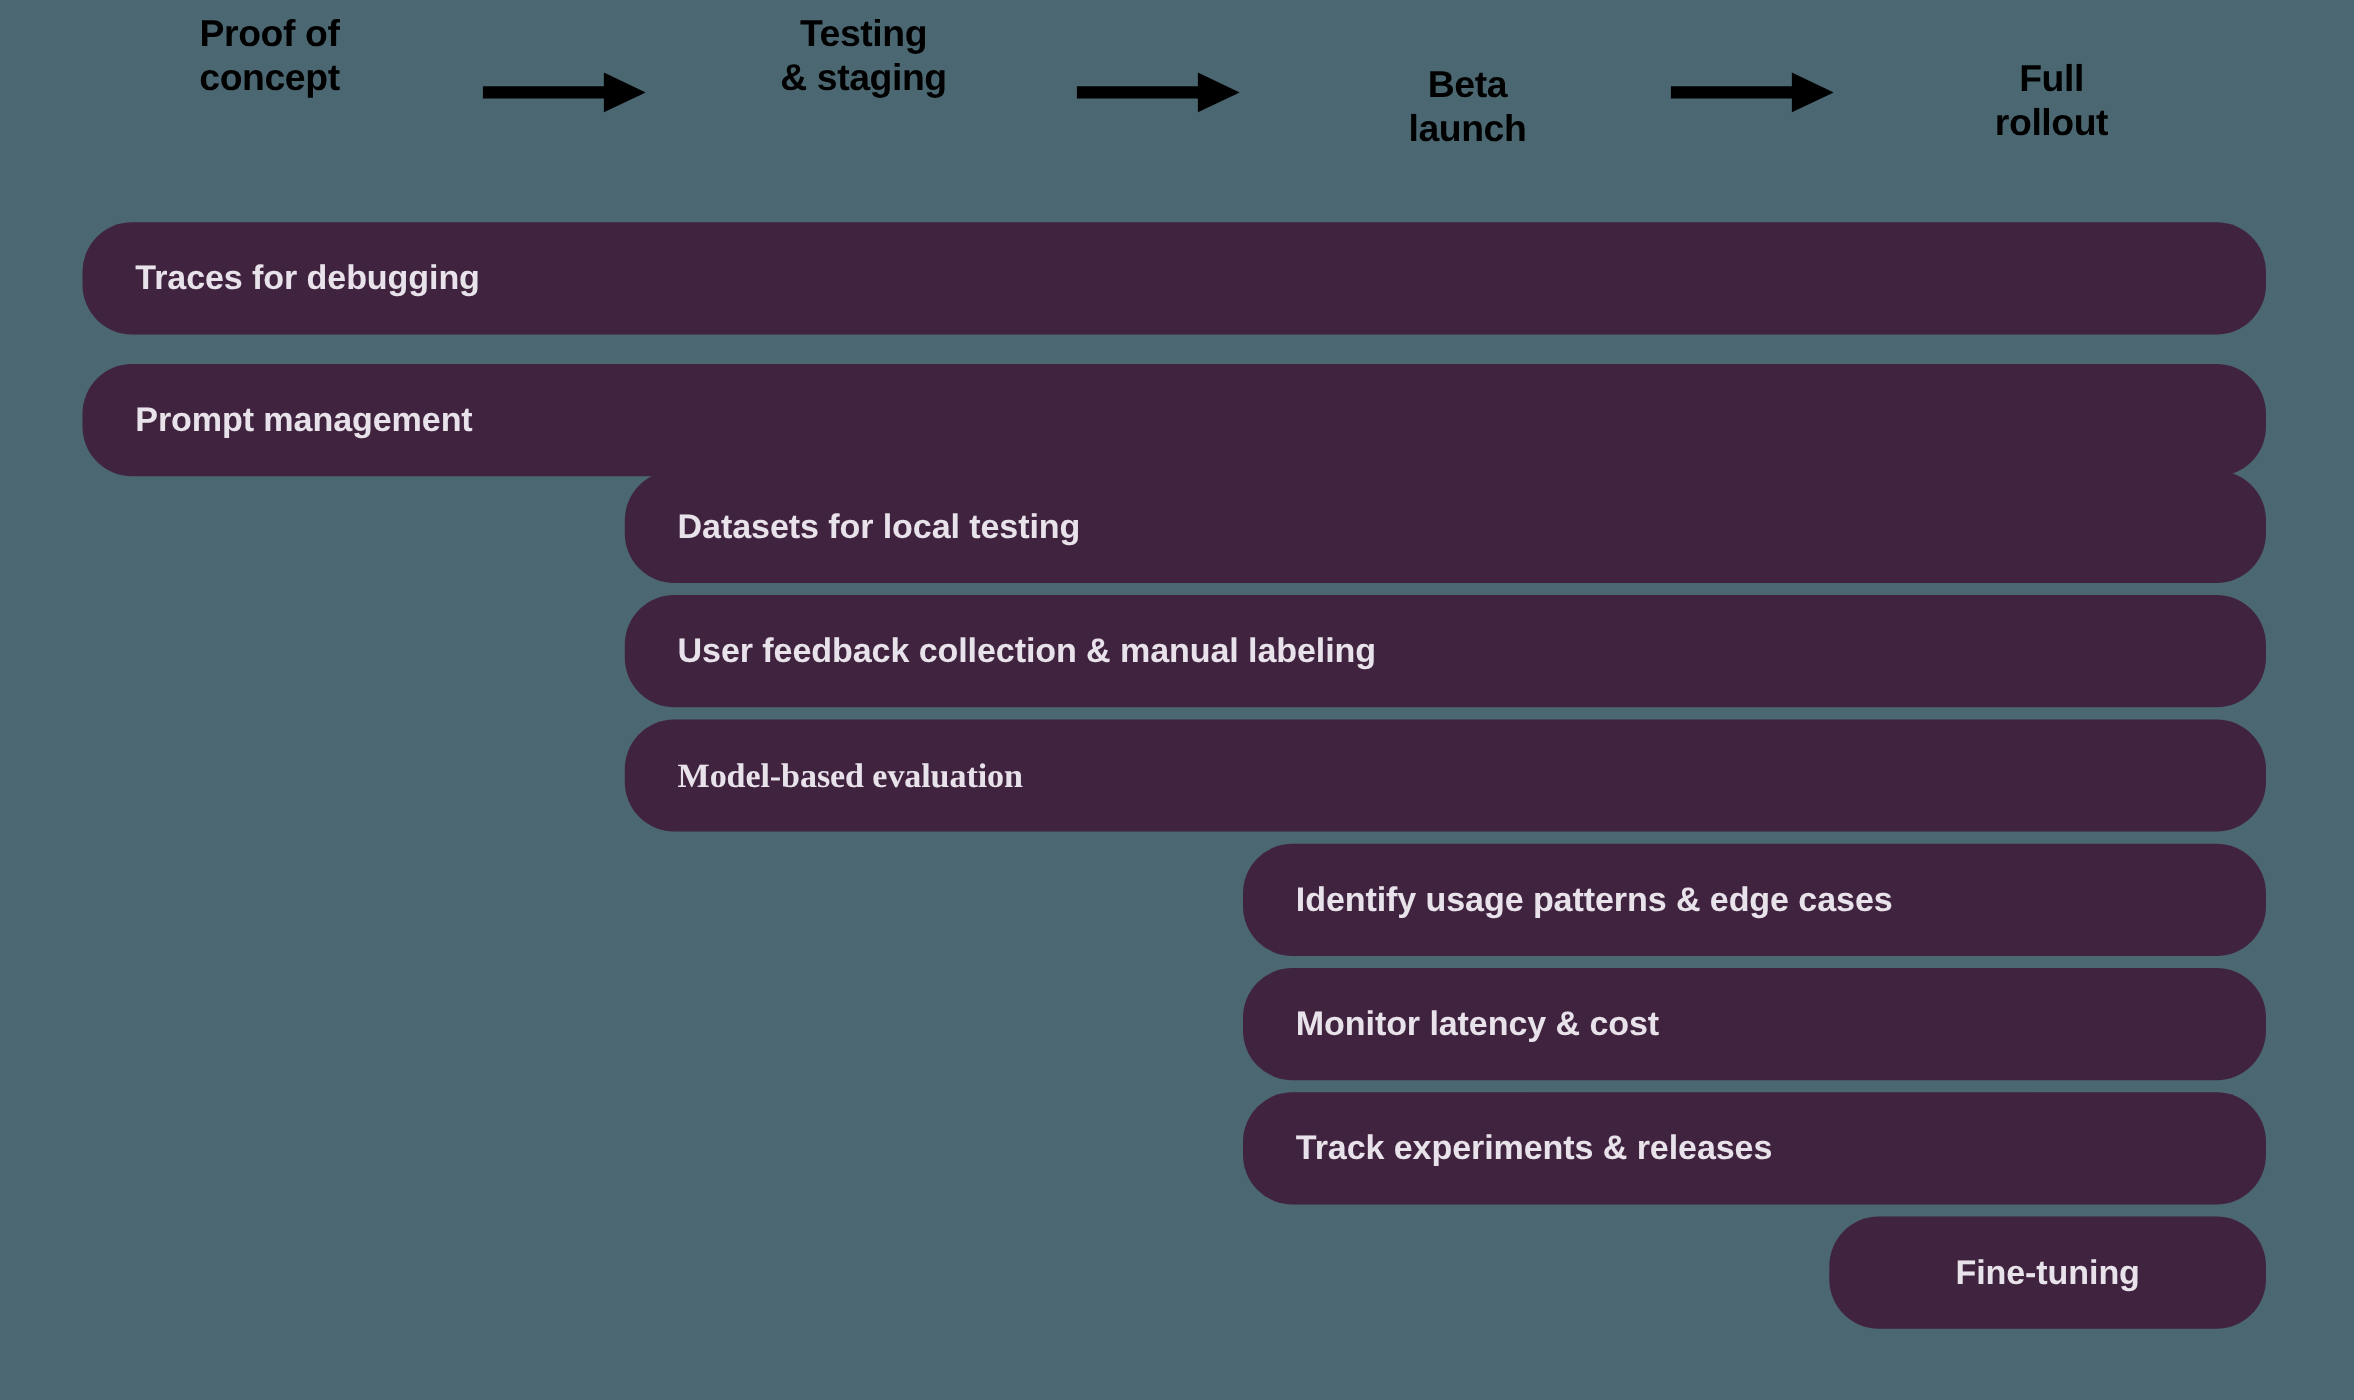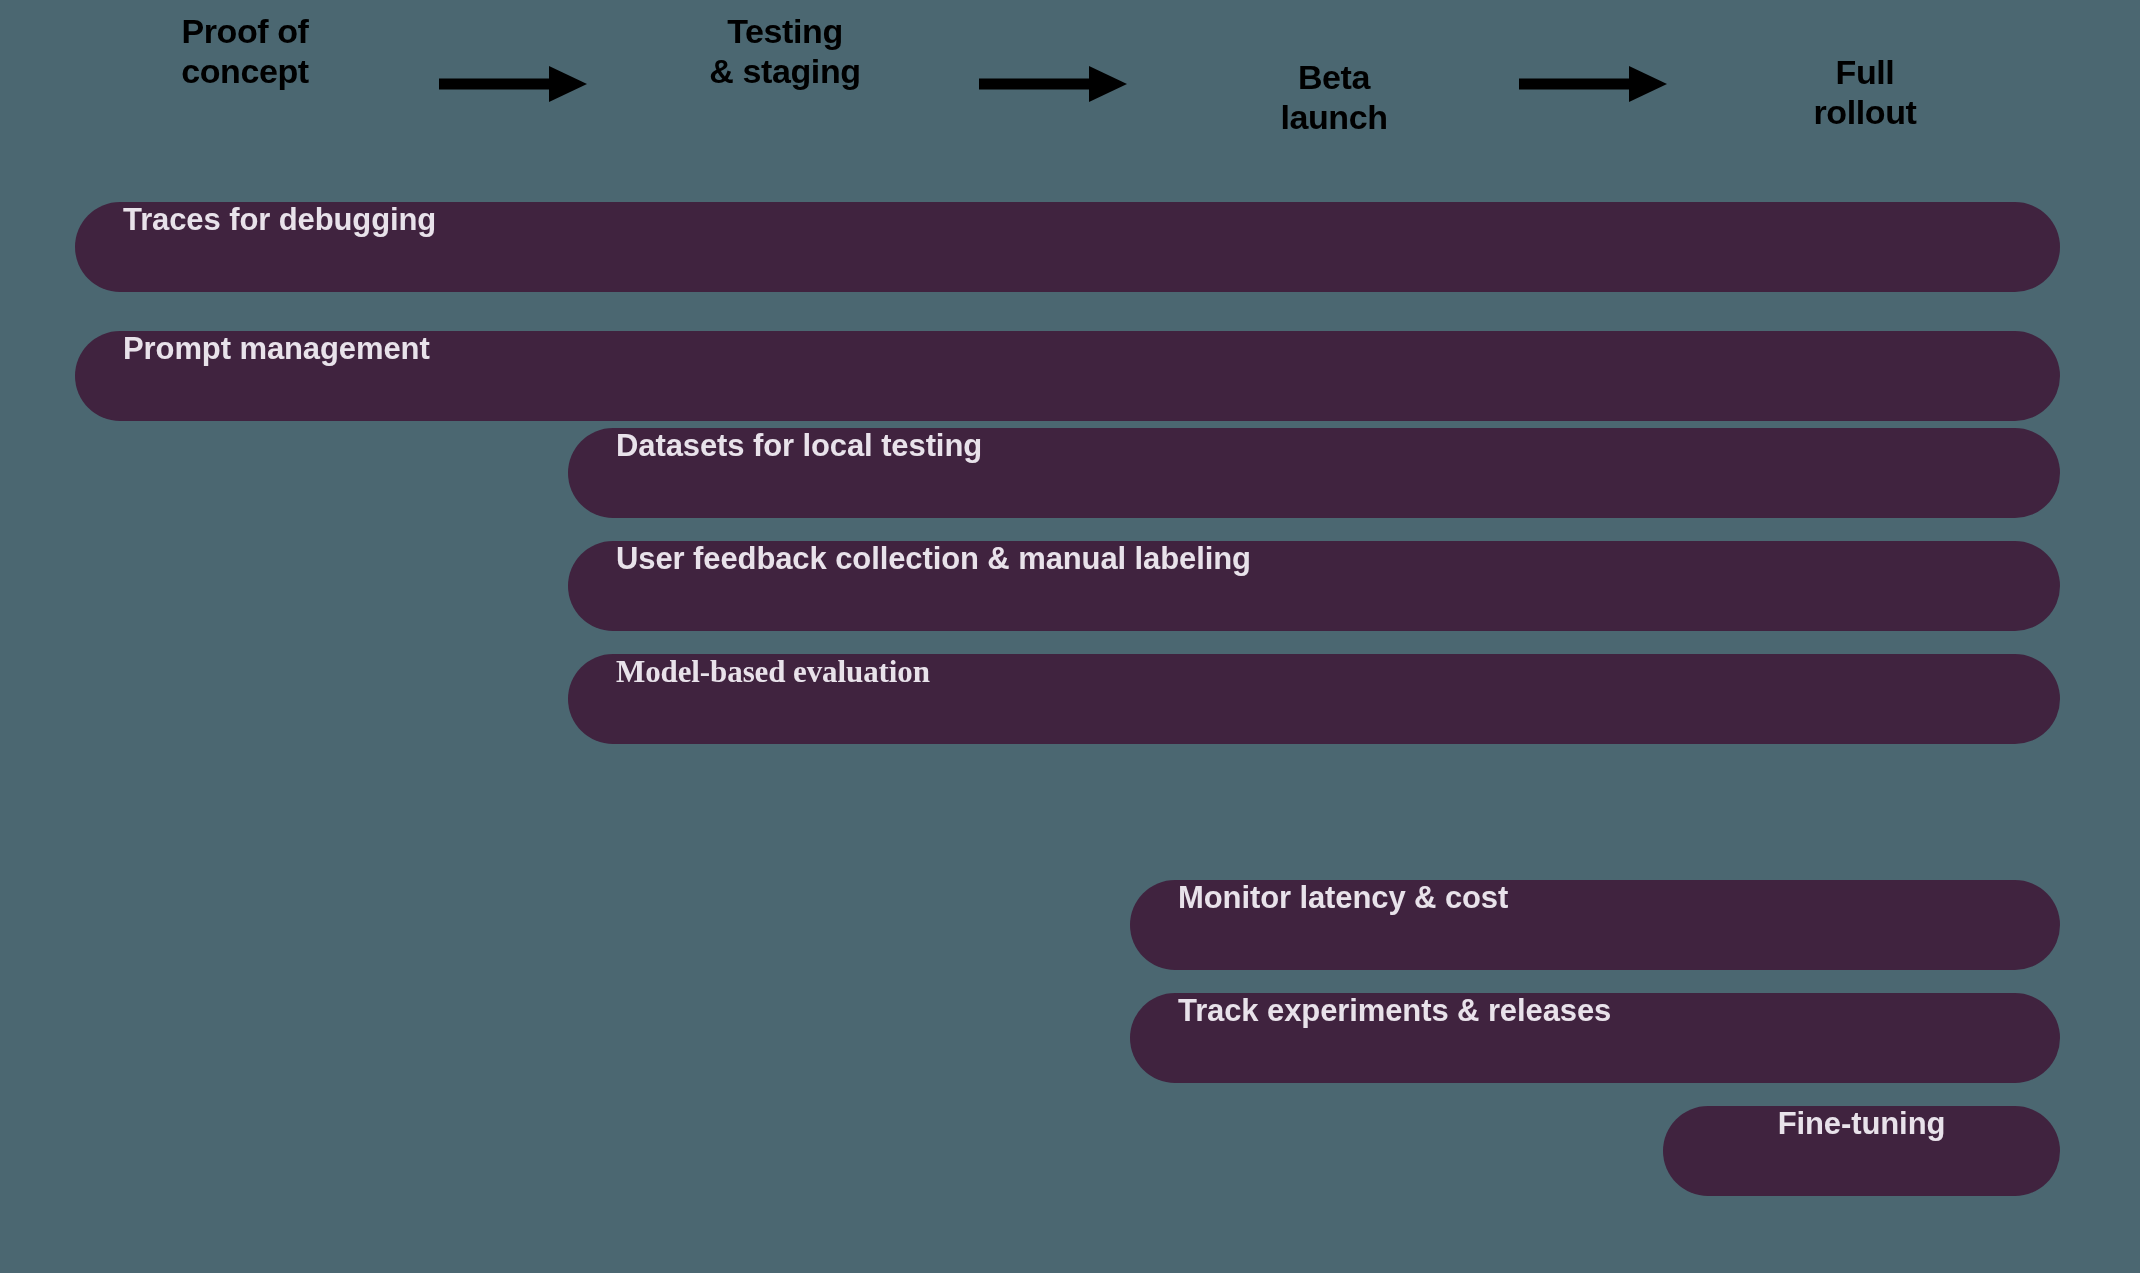--- a/index.html
+++ b/index.html
@@ -42,25 +42,25 @@
     width: 150px;
     height: 44px;
   }
   .arrow-1 { left: 437px;  }
   .arrow-2 { left: 977px;  }
   .arrow-3 { left: 1517px; }
 
   
   .bar {
     position: absolute;
-    height: 90px;
+    height: 102px;
     border-radius: 45px;
     background: #40233F;
     display: flex;
-    align-items: flex-start;
+    align-items: center;
     box-sizing: border-box;
     padding-left: 48px;
     padding-right: 40px;
   }
   .bar.center-text {
     justify-content: center;
     padding-left: 40px;
   }
   .bar-label {
     color: #E8E2EA;
@@ -121,20 +121,23 @@
   </div>
 
   <div class="bar" style="left:568px; top:541px;  right:80px;">
     <span class="bar-label">User feedback collection &amp; manual labeling</span>
   </div>
 
   <div class="bar" style="left:568px; top:654px;  right:80px;font-family:Liberation Serif, serif;">
     <span class="bar-label">Model-based evaluation</span>
   </div>
 
+  <div class="bar" style="left:1130px; top:767px;  right:80px;">
+    <span class="bar-label">Identify usage patterns &amp; edge cases</span>
+  </div>
 
   <div class="bar" style="left:1130px; top:880px;  right:80px;">
     <span class="bar-label">Monitor latency &amp; cost</span>
   </div>
 
   <div class="bar" style="left:1130px; top:993px;  right:80px;">
     <span class="bar-label">Track experiments &amp; releases</span>
   </div>
 
   <div class="bar center-text" style="left:1663px; top:1106px; right:80px;">

